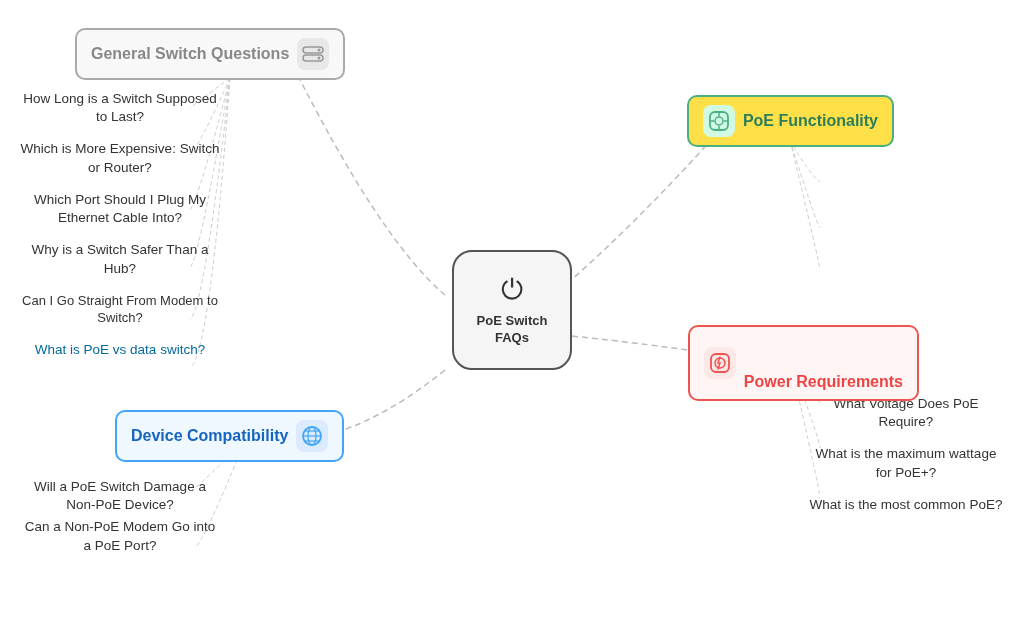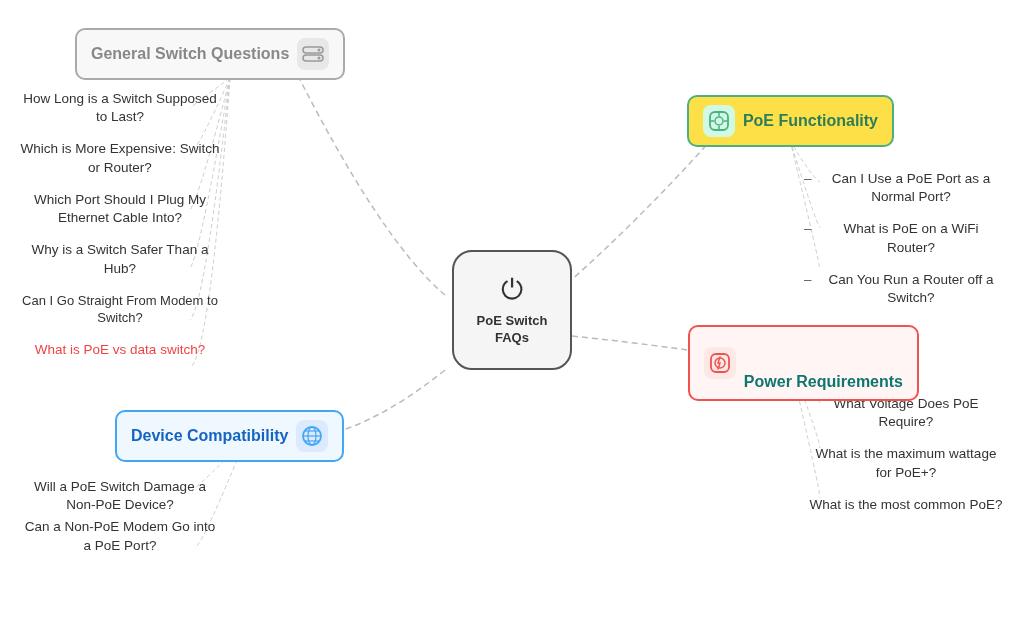--- a/index.html
+++ b/index.html
@@ -214,52 +214,47 @@
       </svg>
     </div>
   </div>
 
   <div class="question-group" style="left:20px; top:90px; width:200px;">
     <div class="q-item" style="font-size:13.5px;color:#333;text-align:center;margin-bottom:14px;line-height:1.35;">How Long is a Switch Supposed to Last?</div>
     <div class="q-item" style="font-size:13.5px;color:#333;text-align:center;margin-bottom:14px;line-height:1.35;">Which is More Expensive: Switch or Router?</div>
     <div class="q-item" style="font-size:13.5px;color:#333;text-align:center;margin-bottom:14px;line-height:1.35;">Which Port Should I Plug My Ethernet Cable Into?</div>
     <div class="q-item" style="font-size:13.5px;color:#333;text-align:center;margin-bottom:14px;line-height:1.35;">Why is a Switch Safer Than a Hub?</div>
     <div class="q-item" style="font-size:13px;color:#333;text-align:center;margin-bottom:14px;line-height:1.35;">Can I Go Straight From Modem to Switch?</div>
-    <div class="q-item" style="font-size:13.5px;color:#ef4444;text-align:center;margin-bottom:14px;line-height:1.35;">What is PoE vs data switch?</div>
+    <div class="q-item" style="font-size:13.5px;color:#0369a1;text-align:center;margin-bottom:14px;line-height:1.35;">What is PoE vs data switch?</div>
   </div>
 
   <div class="category-box cat-poe">
     <div class="cat-icon">
       <svg width="22" height="22" viewBox="0 0 22 22" fill="none">
         <rect x="2" y="2" width="18" height="18" rx="5" stroke="#4caf80" stroke-width="1.8" fill="none"></rect>
         <circle cx="11" cy="11" r="4" stroke="#4caf80" stroke-width="1.5" fill="none"></circle>
         <line x1="11" y1="2" x2="11" y2="6" stroke="#4caf80" stroke-width="1.5"></line>
         <line x1="11" y1="16" x2="11" y2="20" stroke="#4caf80" stroke-width="1.5"></line>
         <line x1="2" y1="11" x2="6" y2="11" stroke="#4caf80" stroke-width="1.5"></line>
         <line x1="16" y1="11" x2="20" y2="11" stroke="#4caf80" stroke-width="1.5"></line>
       </svg>
     </div>
     <span class="cat-label" style="color:#2e7d5a;">PoE Functionality</span>
   </div>
 
-  <div class="question-group q-right-group" style="right:20px; top:170px; width:200px;">
-    <div class="q-item" style="font-size:13.5px;color:#333;text-align:center;margin-bottom:14px;line-height:1.35;padding-left:14px;position:relative;">Can I Use a PoE Port as a Normal Port?</div>
-    <div class="q-item" style="font-size:13.5px;color:#333;text-align:center;margin-bottom:14px;line-height:1.35;padding-left:14px;position:relative;">What is PoE on a WiFi Router?</div>
-    <div class="q-item" style="font-size:13.5px;color:#333;text-align:center;margin-bottom:14px;line-height:1.35;padding-left:14px;position:relative;">Can You Run a Router off a Switch?</div>
-  </div>
 
   <div class="category-box cat-power">
     <div class="cat-icon">
       <svg width="22" height="22" viewBox="0 0 22 22" fill="none">
         <rect x="2" y="2" width="18" height="18" rx="5" stroke="#ef5350" stroke-width="1.8" fill="none"></rect>
         <circle cx="11" cy="11" r="5" stroke="#ef5350" stroke-width="1.5" fill="none"></circle>
         <path d="M11 5 L9 11 L11 11 L9 17" stroke="#ef5350" stroke-width="1.5" fill="none" stroke-linecap="round"></path>
       </svg>
     </div>
-    <span class="cat-label" style="color:#0f766e;margin-top:38px;">Power Requirements</span>
+    <span class="cat-label" style="color:#ef4444;margin-top:38px;">Power Requirements</span>
   </div>
 
   <div class="question-group" style="right:20px; top:395px; width:210px;">
     <div class="q-item" style="font-size:13.5px;color:#333;text-align:center;margin-bottom:14px;line-height:1.35;padding-left:14px;position:relative;">What Voltage Does PoE Require?</div>
     <div class="q-item" style="font-size:13.5px;color:#333;text-align:center;margin-bottom:14px;line-height:1.35;padding-left:14px;position:relative;">What is the maximum wattage for PoE+?</div>
     <div class="q-item" style="font-size:13.5px;color:#333;text-align:center;margin-bottom:14px;line-height:1.35;padding-left:14px;position:relative;">What is the most common PoE?</div>
   </div>
 
   <div class="category-box cat-device">
     <span class="cat-label" style="color:#1565c0;">Device Compatibility</span>

